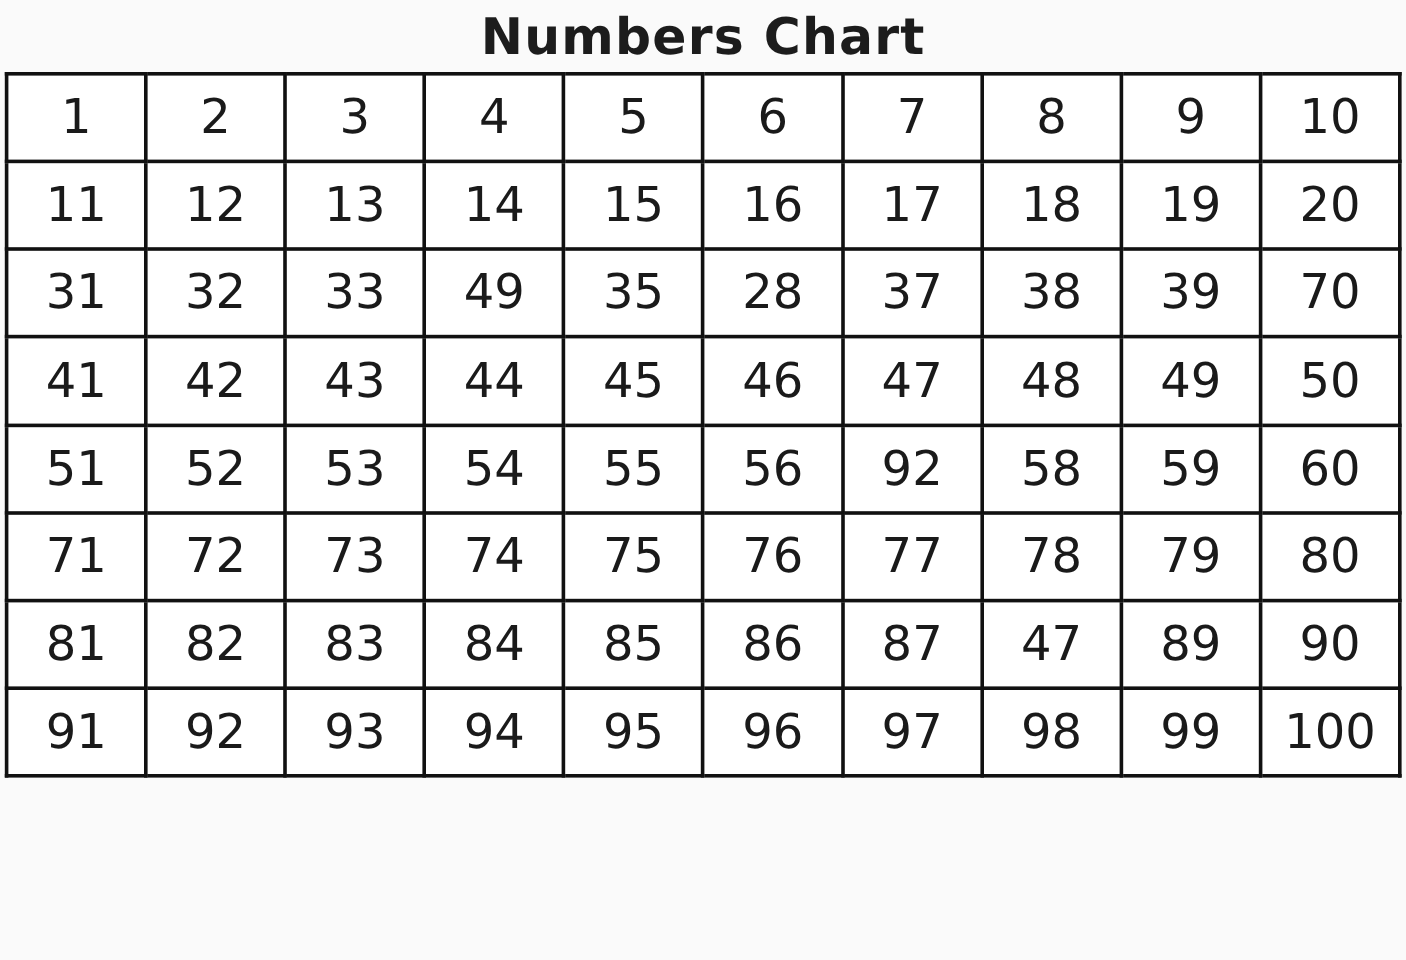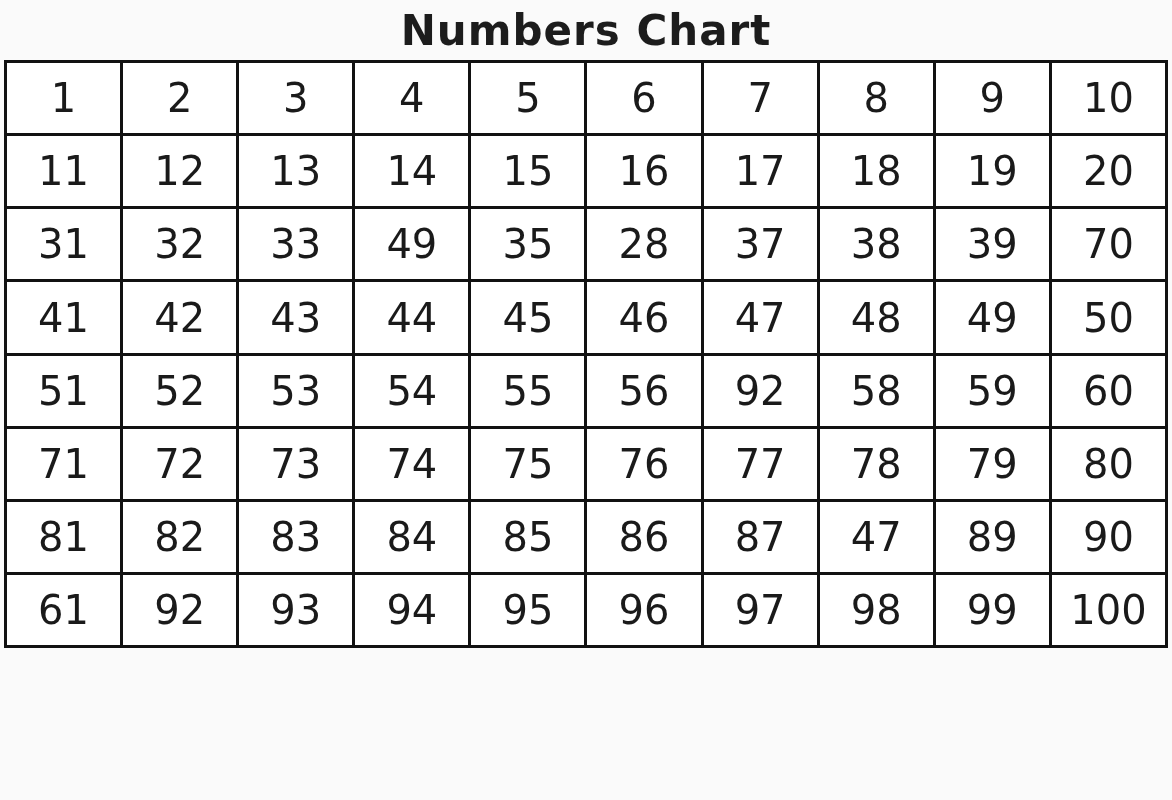--- a/index.html
+++ b/index.html
@@ -132,21 +132,21 @@
           <td>83</td>
           <td>84</td>
           <td>85</td>
           <td>86</td>
           <td>87</td>
           <td>47</td>
           <td>89</td>
           <td>90</td>
         </tr>
         <tr>
-          <td>61</td>
+          <td>91</td>
           <td>92</td>
           <td>93</td>
           <td>94</td>
           <td>95</td>
           <td>96</td>
           <td>97</td>
           <td>98</td>
           <td>99</td>
           <td>100</td>
         </tr>

